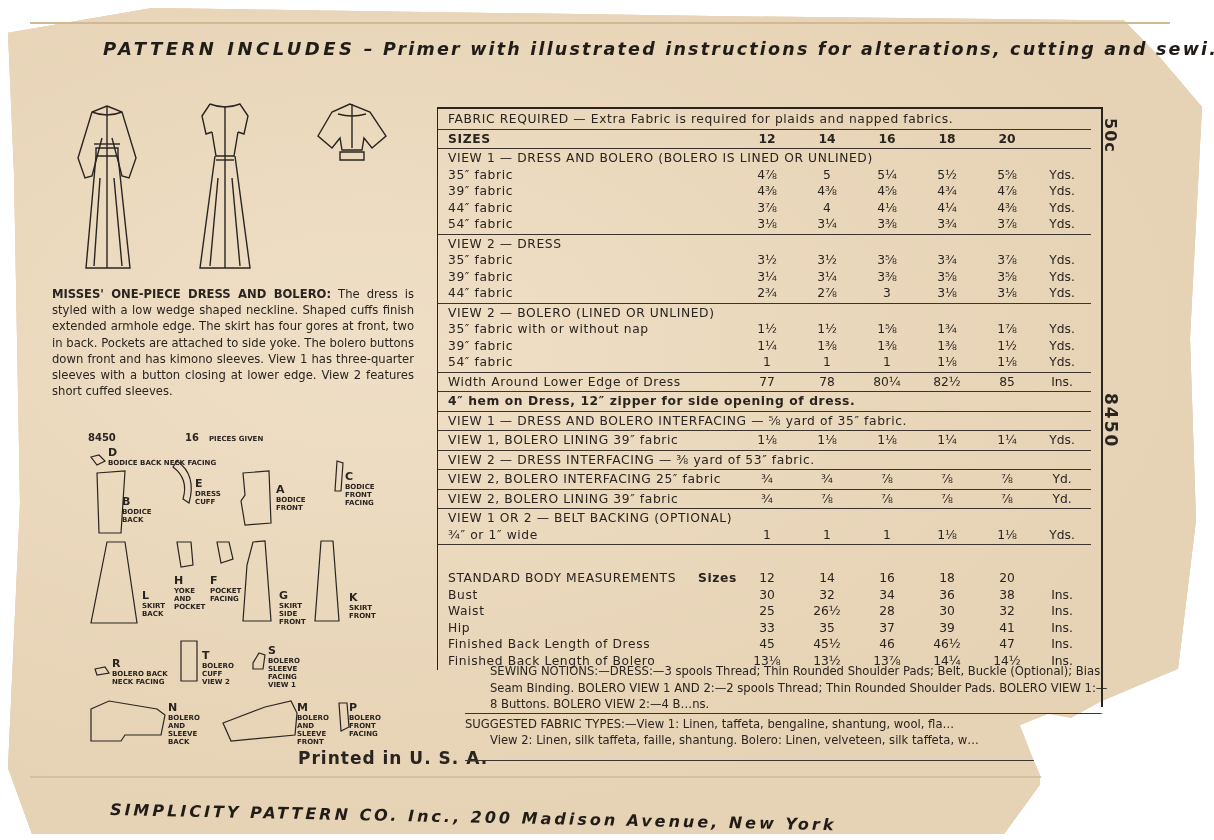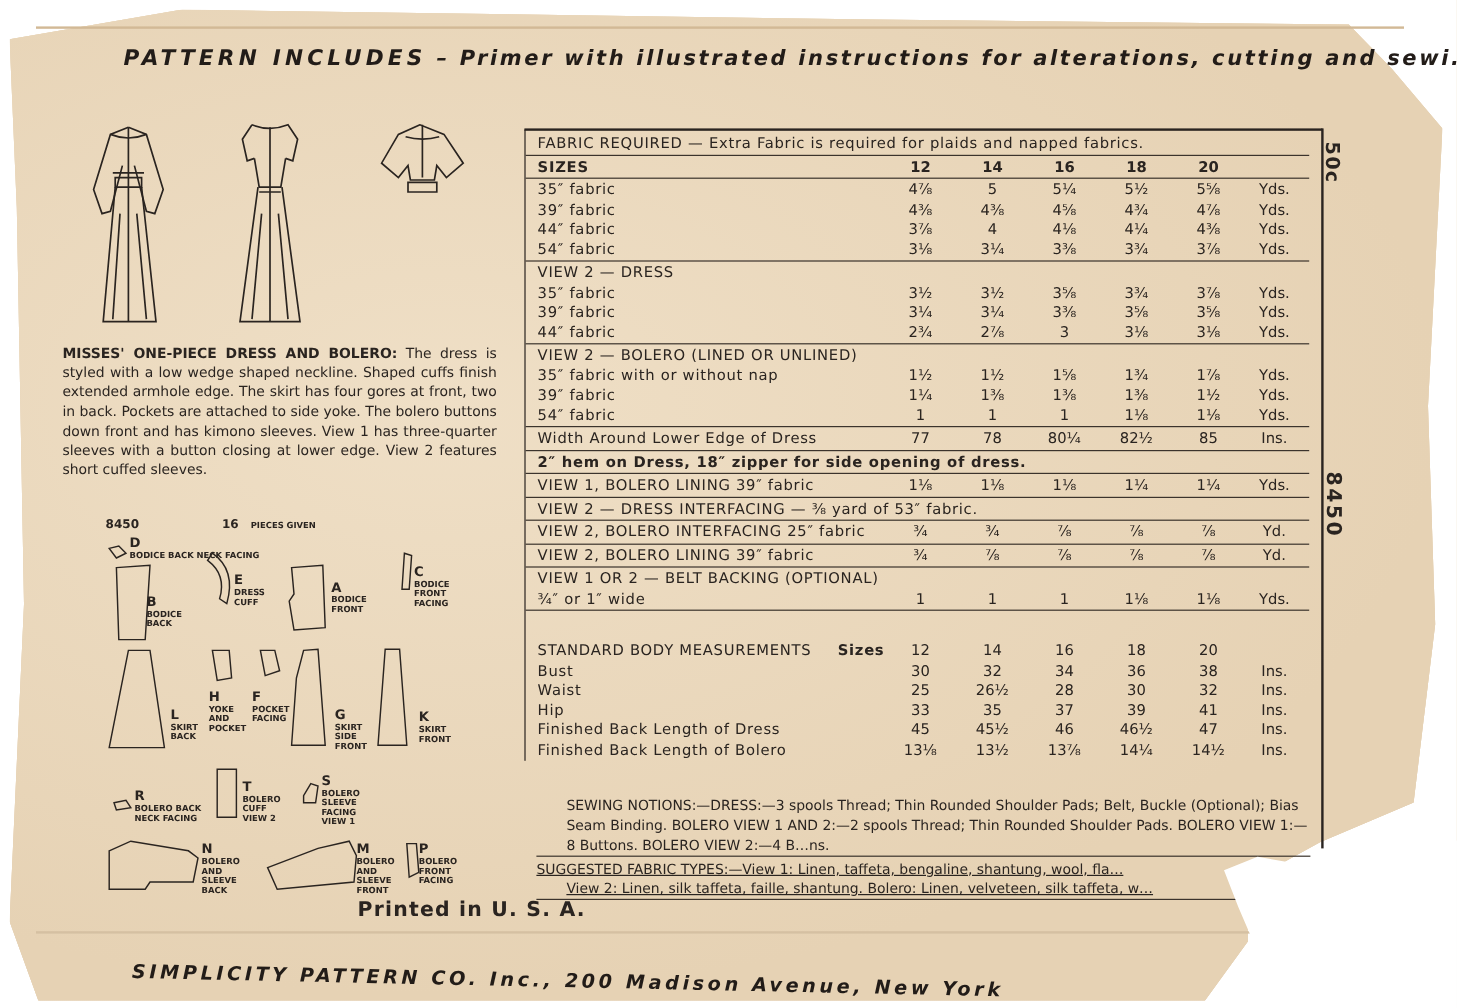--- a/index.html
+++ b/index.html
@@ -25,23 +25,23 @@
   .printed{position:absolute;left:298px;top:748px;font-size:17px;font-weight:bold;letter-spacing:1px;}
   .table{position:absolute;left:437px;top:108px;width:653px;font-size:12.3px;border-left:1.5px solid #2a2420;}
   .topline{position:absolute;left:437px;top:107px;width:665px;height:2px;background:#2a2420;}
   .rightline{position:absolute;left:1101px;top:107px;width:1.5px;height:600px;background:#2a2420;}
   .sec{border-bottom:1.2px solid #3b332c;padding:1px 0 1px 10px;}
   .row{display:flex;height:16.5px;align-items:center;white-space:nowrap;}
   .row .lbl{flex:1;letter-spacing:0.6px;}
   .row .v{width:60px;text-align:center;}
   .row .u{width:50px;text-align:center;padding-right:4px;}
   .bold{font-weight:bold;}
-  .notes{position:absolute;left:447px;top:663px;width:645px;font-size:11.6px;line-height:16.5px;}
+  .notes{position:absolute;left:465px;top:663px;width:645px;font-size:11.6px;line-height:16.5px;}
   .notes .n1{padding:0 0 0 25px;border-bottom:1.2px solid #3b332c;}
-  .notes .n2{padding:2px 0 0 0;border-bottom:1.6px solid #3b332c;text-decoration:underline;}
+  .notes .n2{padding:2px 0 11px 0;border-bottom:1.6px solid #3b332c;}
   .notes .n2 .l2{padding-left:25px;}
   .tear{position:absolute;left:1020px;top:700px;width:200px;height:140px;background:#fff;clip-path:polygon(0% 18%,14% 10%,30% 14%,50% 6%,100% 0%,100% 100%,10% 100%,15% 70%,6% 40%);}
 </style>
 </head>
 <body>
 
 <div class="paper"></div>
 <div class="fold-top"></div>
 <div class="fold-bot"></div>
 
@@ -144,20 +144,23 @@
       <span class="v">12</span>
         <span class="v">14</span>
         <span class="v">16</span>
         <span class="v">18</span>
         <span class="v">20</span>
         <span class="u"></span>
     </div>
   </div>
   <div class="sec">
     <div class="row">
+        <span class="lbl">VIEW 1 — DRESS AND BOLERO (BOLERO IS LINED OR UNLINED)</span>
+      </div>
+    <div class="row">
         <span class="lbl">35″ fabric</span>
         <span class="v">4⅞</span>
         <span class="v">5</span>
         <span class="v">5¼</span>
         <span class="v">5½</span>
         <span class="v">5⅝</span>
         <span class="u">Yds.</span>
       </div>
     <div class="row">
         <span class="lbl">39″ fabric</span>
@@ -257,21 +260,26 @@
         <span class="v">77</span>
         <span class="v">78</span>
         <span class="v">80¼</span>
         <span class="v">82½</span>
         <span class="v">85</span>
         <span class="u">Ins.</span>
       </div>
   </div>
   <div class="sec bold">
       <div class="row">
-        <span class="lbl">2″ hem on Dress,   18″ zipper for side opening of dress.</span>
+        <span class="lbl">4″ hem on Dress,   12″ zipper for side opening of dress.</span>
+      </div>
+    </div>
+  <div class="sec">
+      <div class="row">
+        <span class="lbl">VIEW 1 — DRESS AND BOLERO INTERFACING — ⅝ yard of 35″ fabric.</span>
       </div>
     </div>
   <div class="sec">
     <div class="row">
         <span class="lbl">VIEW 1, BOLERO LINING 39″ fabric</span>
         <span class="v">1⅛</span>
         <span class="v">1⅛</span>
         <span class="v">1⅛</span>
         <span class="v">1¼</span>
         <span class="v">1¼</span>

